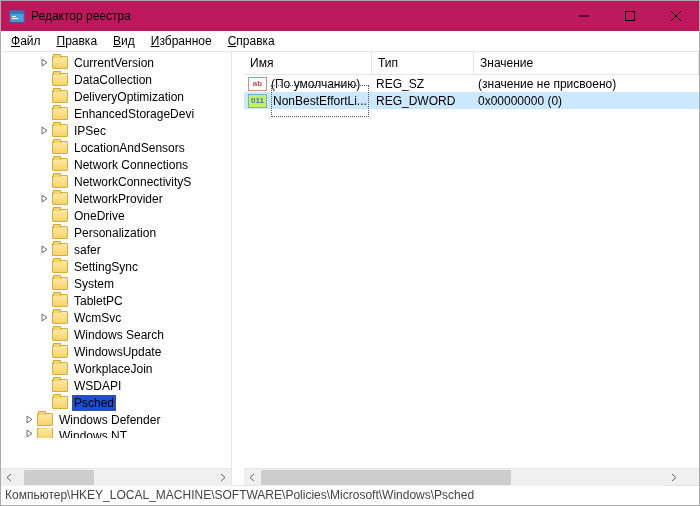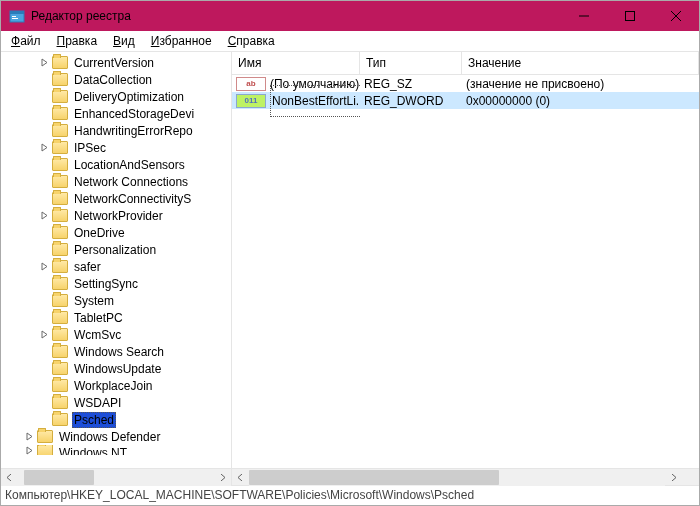--- a/index.html
+++ b/index.html
@@ -6,21 +6,21 @@
 body { width: 700px; height: 506px; background: #fff; overflow: hidden; display: flex; flex-direction: column; border: 1px solid #aaa; }
 .titlebar { height: 30px; display: flex; align-items: center; padding-left: 8px; background: #be185d; }
 .titlebar .icon { width: 16px; height: 16px; margin-right: 6px; display: flex; align-items: center; justify-content: center; }
 .titlebar .title { flex: 1; font-size: 12px; }
 .winbtn { width: 46px; height: 30px; display: flex; align-items: center; justify-content: center; }
 .winbtn svg { width: 10px; height: 10px; }
 .menubar { height: 20px; display: flex; align-items: center; padding: 0 4px; gap: 4px; background: #fff; }
 .menubar .item { padding: 2px 6px; cursor: default; text-align: center; }
 .menubar .item u { text-decoration: underline; }
 .divider { height: 1px; background: #e5e5e5; }
-.content { flex: 1; display: flex; min-height: 0; }
+.content { flex: 1; display: flex; min-height: 0; gap: 12px; }
 .tree-pane { width: 231px; border-right: 1px solid #e5e5e5; display: flex; flex-direction: column; position: relative; }
 .tree-wrap { flex: 1; overflow: hidden; padding-top: 2px; }
 .tree-node { display: flex; align-items: center; height: 17px; white-space: nowrap; padding-right: 4px; }
 .tree-node .indent { display: inline-block; }
 .tree-node .expander { width: 11px; height: 11px; display: inline-flex; align-items: center; justify-content: center; margin-right: 2px; color: #6b6b6b; flex-shrink: 0; }
 .tree-node .expander.none { visibility: hidden; }
 .tree-node .folder { width: 16px; height: 13px; margin-right: 4px; flex-shrink: 0; background: linear-gradient(#ffe9a6,#f7d36b); border: 1px solid #d4ae3e; border-radius: 1px; position: relative; }
 .tree-node .folder::before { content:""; position:absolute; top:-3px; left:0; width:6px; height:3px; background:#f7d36b; border:1px solid #d4ae3e; border-bottom:none; border-radius:1px 1px 0 0;}
 .tree-node.selected .label { background: #1d4ed8; border: 1px dotted #555; padding: 0 1px; }
 .tree-node .label { padding: 0 2px; }
@@ -35,21 +35,21 @@
 .col-type { width: 102px; }
 .col-val { flex: 1; }
 .list-body { flex:1; overflow:hidden; }
 .list-row { display:flex; height:17px; align-items:center; }
 .list-row .cell { padding: 0 4px; white-space:nowrap; overflow:hidden; text-overflow:ellipsis; }
 .list-row .c-name { width:128px; display:flex; align-items:center; gap:4px; }
 .list-row .c-type { width:102px; }
 .list-row .c-val { flex:1; }
 .list-row.selected { background:#cce8ff; }
 .list-row.selected .c-name .lbl { border:1px dotted #555; padding:8px 1px; }
-.valicon { width:30px; height:14px; flex-shrink:0; display:flex; align-items:center; justify-content:center; }
+.valicon { width:19px; height:14px; flex-shrink:0; display:flex; align-items:center; justify-content:center; }
 .valicon.sz { background:#fff; border:1px solid #d08a8a; color:#c05050; font-size:8px; font-weight:bold; }
 .valicon.dw { background:#bef264; border:1px solid #8aa8d0; color:#5070c0; font-size:8px; font-weight:bold; }
 .statusbar { height: 20px; border-top: 1px solid #e5e5e5; padding: 2px 4px; font-size: 12px; color:#444; white-space:nowrap; overflow:hidden; }
 .vscroll-spacer { width:17px; background:#f0f0f0; border-left:1px solid #e5e5e5; }
 </style>
 </head>
 <body>
 
 <div class="titlebar">
   <span class="icon">
@@ -115,26 +115,20 @@
           <span class="label">DeliveryOptimization</span>
         </div>
         <div class="tree-node">
           <span class="indent" style="width: 38px;"></span>
           <span class="expander none"></span>
           <span class="folder"></span>
           <span class="label">EnhancedStorageDevi</span>
         </div>
         <div class="tree-node">
           <span class="indent" style="width: 38px;"></span>
-          <span class="expander none"></span>
-          <span class="folder"></span>
-          <span class="label">HandwritingErrorRepo</span>
-        </div>
-        <div class="tree-node">
-          <span class="indent" style="width: 38px;"></span>
           <span class="expander ">
             <svg width="9" height="9" viewBox="0 0 9 9">
               <path d="M2 1 L7 4.5 L2 8 Z" fill="none" stroke="#6b6b6b"></path>
             </svg>
           </span>
           <span class="folder"></span>
           <span class="label">IPSec</span>
         </div>
         <div class="tree-node">
           <span class="indent" style="width: 38px;"></span>

